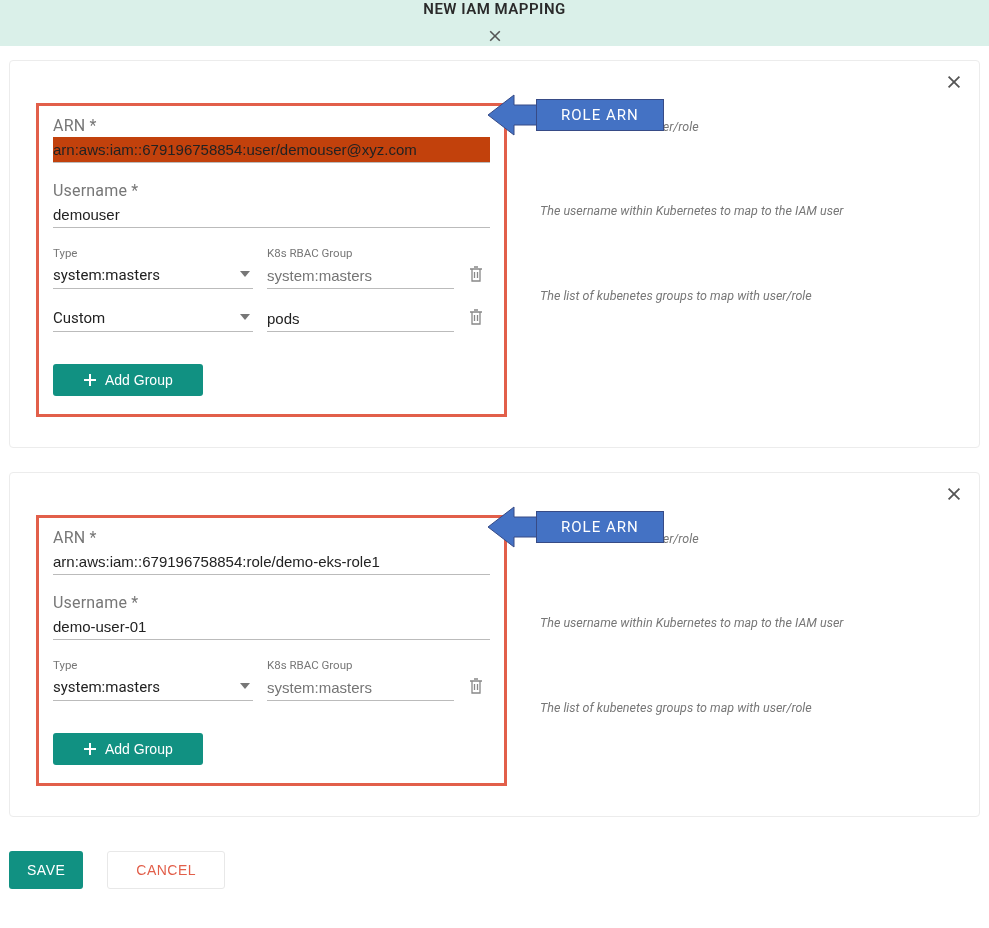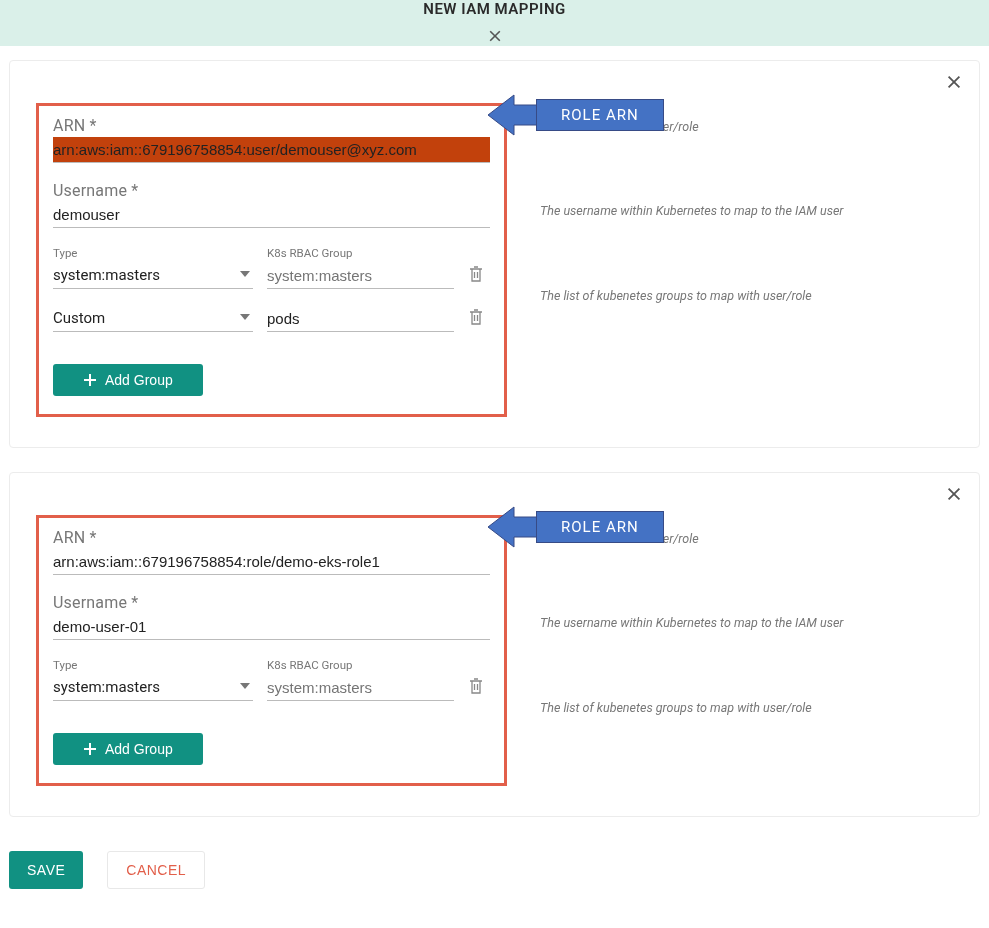--- a/index.html
+++ b/index.html
@@ -183,21 +183,21 @@
     font-size: 14px;
     font-weight: 500;
     cursor: pointer;
     letter-spacing: 0.5px;
   }
   .cancel-btn {
     background: #fff;
     color: #e25f4a;
     border: 1px solid #e8e8e8;
     border-radius: 3px;
-    padding: 10px 18px;
+    padding: 10px 28px;
     font-size: 14px;
     font-weight: 500;
     cursor: pointer;
     letter-spacing: 0.5px;
   }
   .labelrow { display: flex; gap: 14px; margin-bottom: 2px; }
   .labelrow .c1 { flex: 0 0 200px; font-size: 11.5px; color: #777; }
   .labelrow .c2 { flex: 1; font-size: 11.5px; color: #777; }
   .labelrow .c3 { flex: 0 0 22px; }
 </style>

